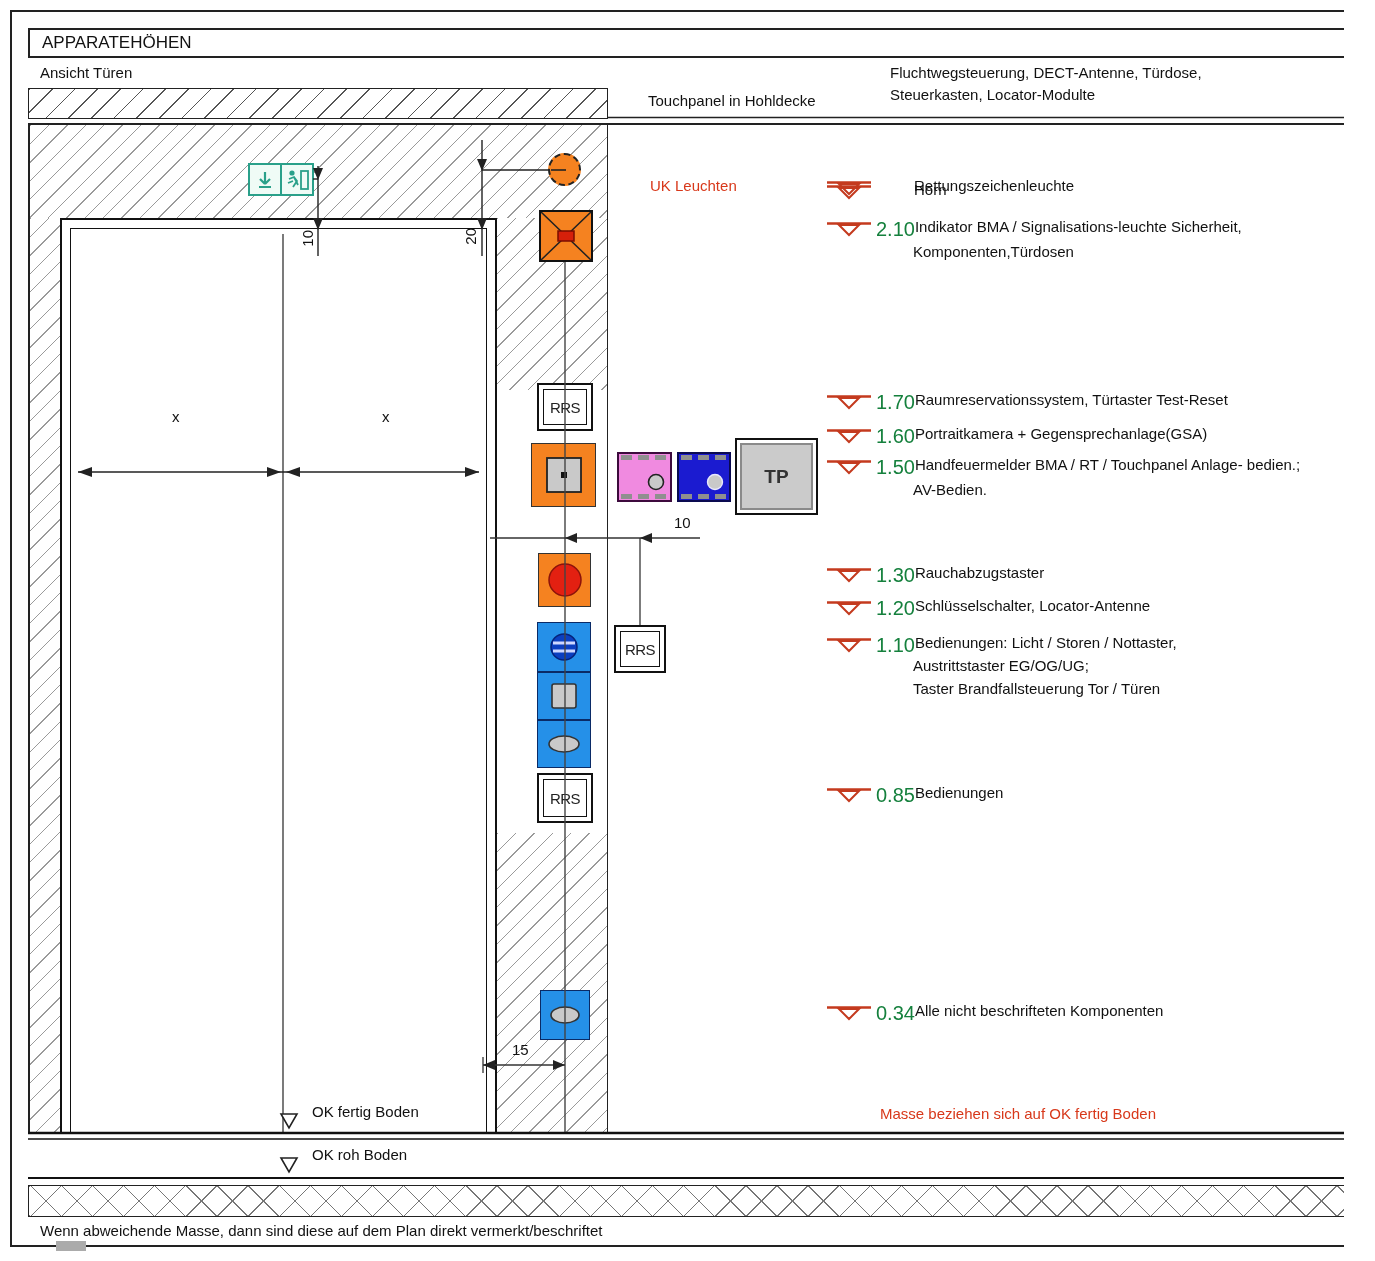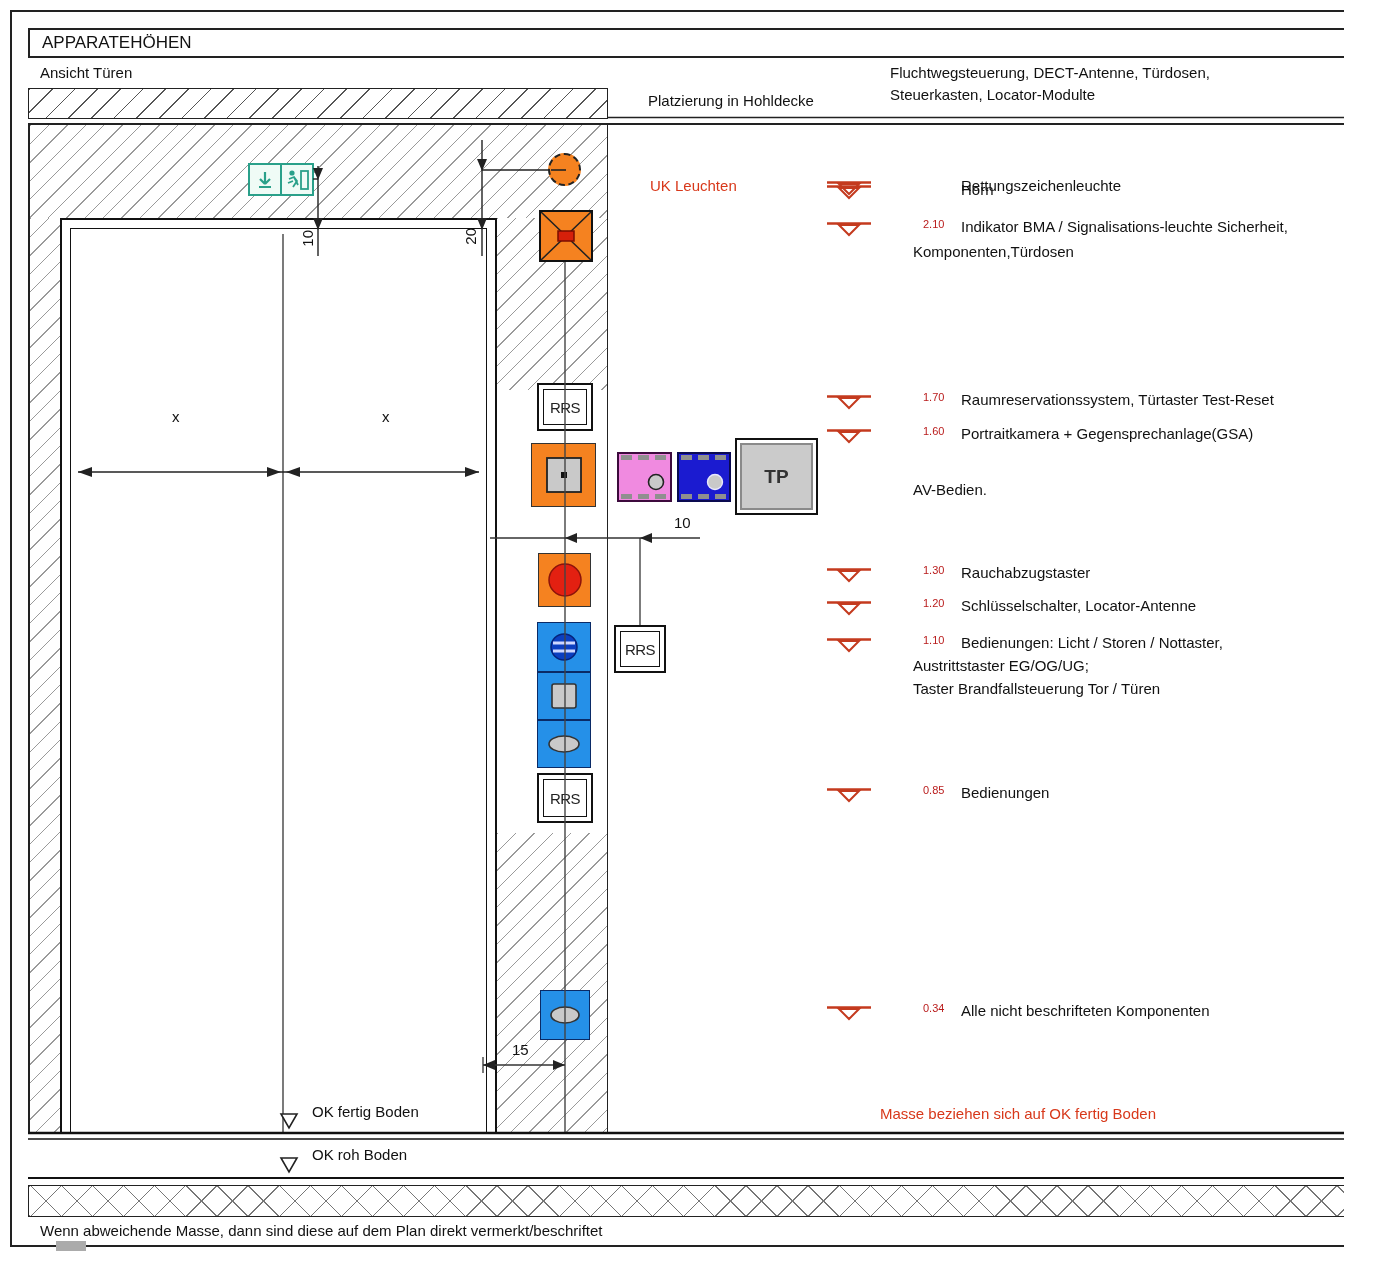--- a/index.html
+++ b/index.html
@@ -17,41 +17,41 @@
       repeating-linear-gradient(135deg,#777 0 1px,transparent 1px 22px);}
   
   .frame{box-sizing:border-box;}
   .sym{position:absolute;box-sizing:border-box;z-index:30;}
   .rrs-outer{border:2px solid #111;background:#fff;display:flex;}
   .rrs-inner{flex:1;margin:4px;border:1.5px solid #111;display:flex;align-items:center;justify-content:center;
              font-size:15px;letter-spacing:-0.5px;color:#222;}
   
   .lrow{position:absolute;left:826px;display:flex;align-items:flex-start;z-index:50;}
   .lrow svg{flex:0 0 auto;margin-top:3px;margin-right:4px;}
-  .lnum{flex:0 0 38px;color:#b91c1c;font-size:11px;margin-left:47px;}
+  .lnum{flex:0 0 38px;color:#15803d;font-size:20px;}
   .llbl{font-size:15px;color:#111;white-space:nowrap;}
   .lcont{position:absolute;left:913px;font-size:15px;color:#111;white-space:nowrap;z-index:50;}
   svg{display:block;}
 </style>
 </head>
 <body>
 
 <div id="stage">
 
   <div class="abs frame" style="left:10px;top:10px;width:1353px;height:1237px;border:2px solid #222;"></div>
 
   <div class="abs frame" style="left:28px;top:28px;width:1320px;height:30px;border:2px solid #222;display:flex;align-items:center;padding-left:12px;background:#fff;z-index:50;">
     <span style="font-size:17px;">APPARATEHÖHEN</span>
   </div>
 
   <div class="txt" style="left:40px;top:64px;">Ansicht Türen</div>
 
   <div class="abs frame hatch-ceil" style="left:28px;top:88px;width:580px;height:31px;border:1.5px solid #222;"></div>
-  <div class="txt" style="left:648px;top:92px;">Platzierung in Hohldecke</div>
-  <div class="txt" style="left:890px;top:64px;">Fluchtwegsteuerung, DECT-Antenne, Türdosen,</div>
+  <div class="txt" style="left:648px;top:92px;">Touchpanel in Hohldecke</div>
+  <div class="txt" style="left:890px;top:64px;">Fluchtwegsteuerung, DECT-Antenne, Türdose,</div>
   <div class="txt" style="left:890px;top:86px;">Steuerkasten, Locator-Modulte</div>
 
   <div class="abs frame" style="left:28px;top:123px;width:1319px;height:1010px;border-top:2px solid #222;border-left:2px solid #222;border-right:1.5px solid #222;z-index:5;"></div>
 
   <div class="abs hatch" style="left:30px;top:125px;width:578px;height:93px;"></div>
   <div class="abs hatch" style="left:30px;top:218px;width:30px;height:915px;"></div>
   <div class="abs hatch" style="left:497px;top:218px;width:110px;height:172px;"></div>
   <div class="abs hatch" style="left:497px;top:833px;width:110px;height:300px;"></div>
 
   <div class="abs" style="left:607px;top:125px;width:0;height:1008px;border-left:1.5px solid #222;z-index:12;"></div>
@@ -257,20 +257,28 @@
     <span class="llbl">Raumreservationssystem, Türtaster Test-Reset</span>
   </div>
   <div class="lrow" style="top:425px;">
     <svg width="46" height="16">
         <line x1="1" y1="2.5" x2="45" y2="2.5" stroke="#C43A1E" stroke-width="2.5"></line>
         <polygon points="13,4 33,4 23,14" fill="none" stroke="#C43A1E" stroke-width="2"></polygon>
       </svg>
     <span class="lnum">1.60</span>
     <span class="llbl">Portraitkamera + Gegensprechanlage(GSA)</span>
   </div>
+  <div class="lrow" style="top:456px;">
+    <svg width="46" height="16">
+        <line x1="1" y1="2.5" x2="45" y2="2.5" stroke="#C43A1E" stroke-width="2.5"></line>
+        <polygon points="13,4 33,4 23,14" fill="none" stroke="#C43A1E" stroke-width="2"></polygon>
+      </svg>
+    <span class="lnum">1.50</span>
+    <span class="llbl">Handfeuermelder BMA / RT / Touchpanel  Anlage- bedien.;</span>
+  </div>
   <div class="lcont" style="top:481px;">AV-Bedien.</div>
 
   <div class="lrow" style="top:564px;">
     <svg width="46" height="16">
         <line x1="1" y1="2.5" x2="45" y2="2.5" stroke="#C43A1E" stroke-width="2.5"></line>
         <polygon points="13,4 33,4 23,14" fill="none" stroke="#C43A1E" stroke-width="2"></polygon>
       </svg>
     <span class="lnum">1.30</span>
     <span class="llbl">Rauchabzugstaster</span>
   </div>

